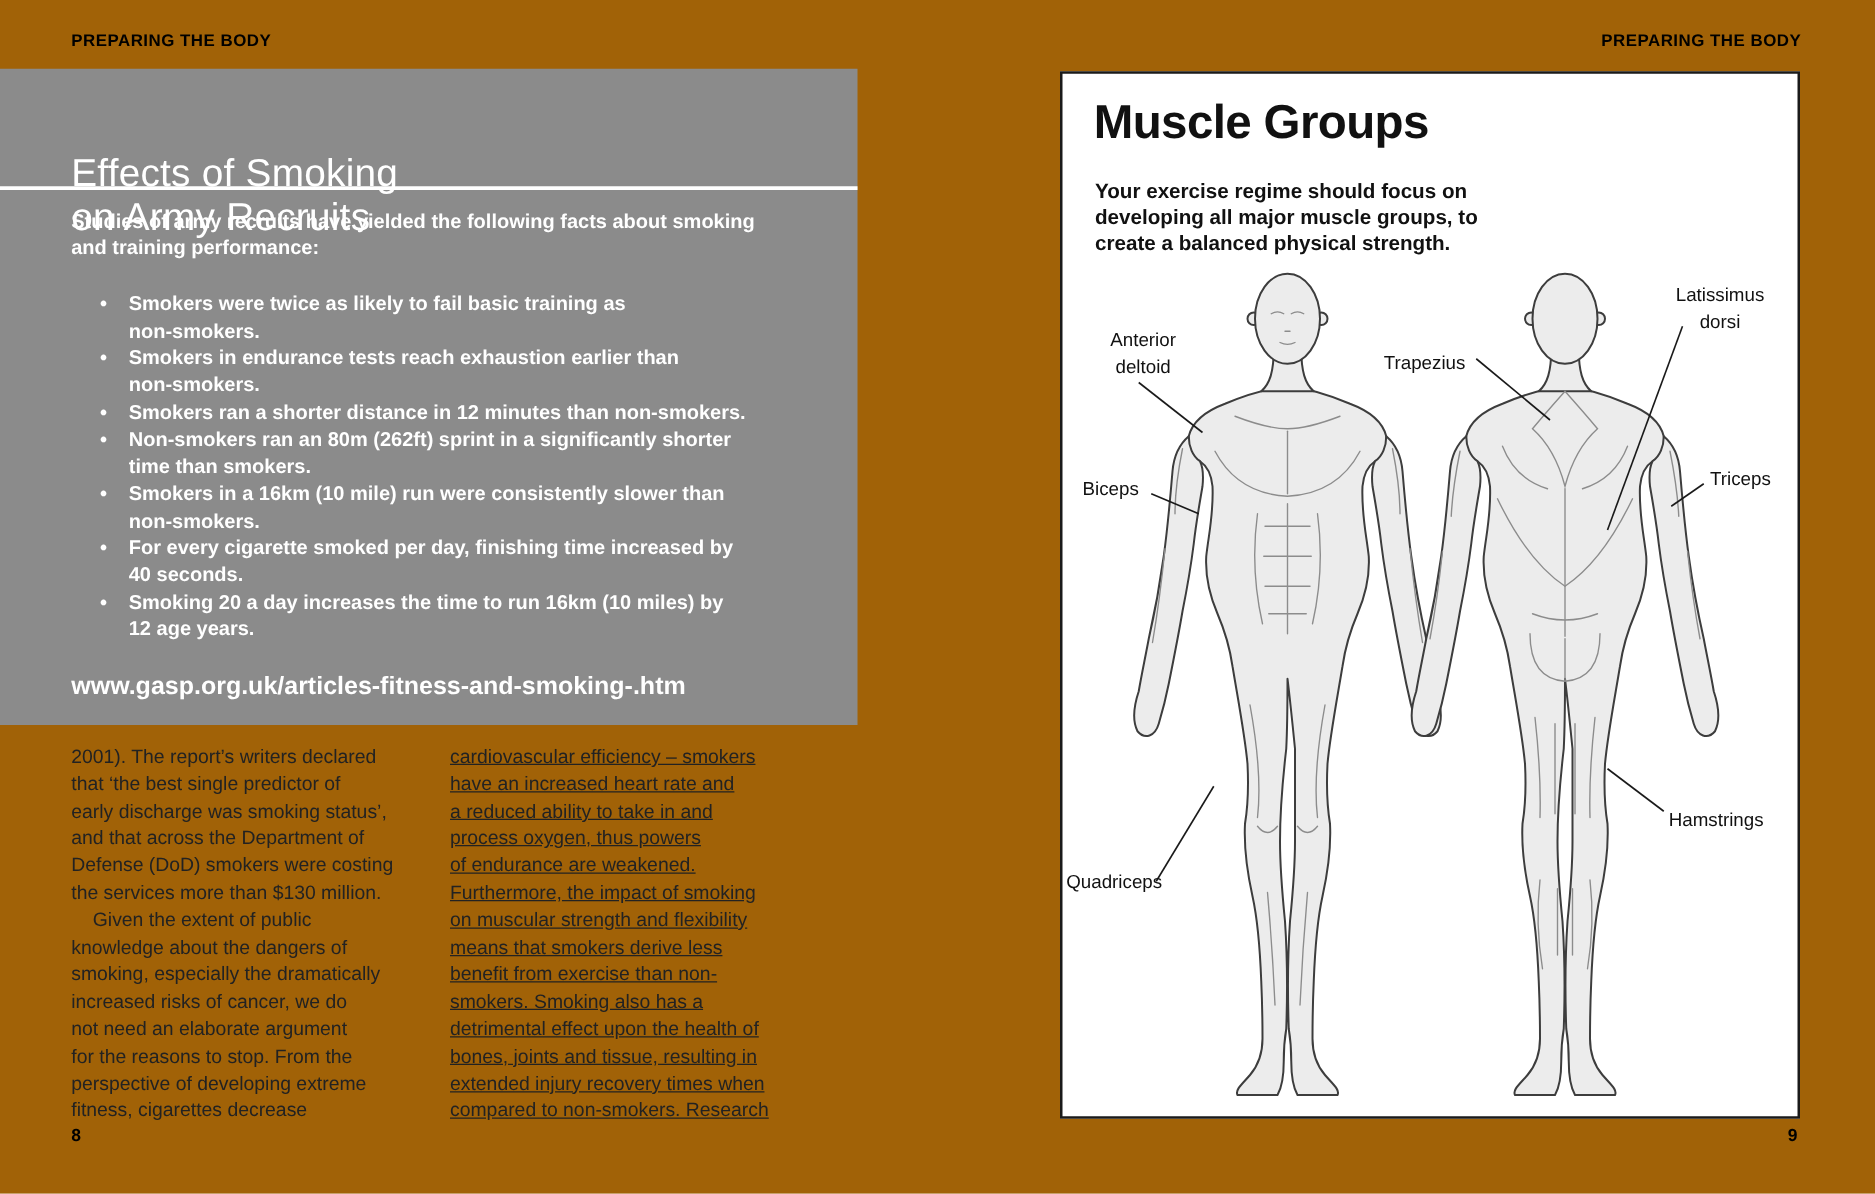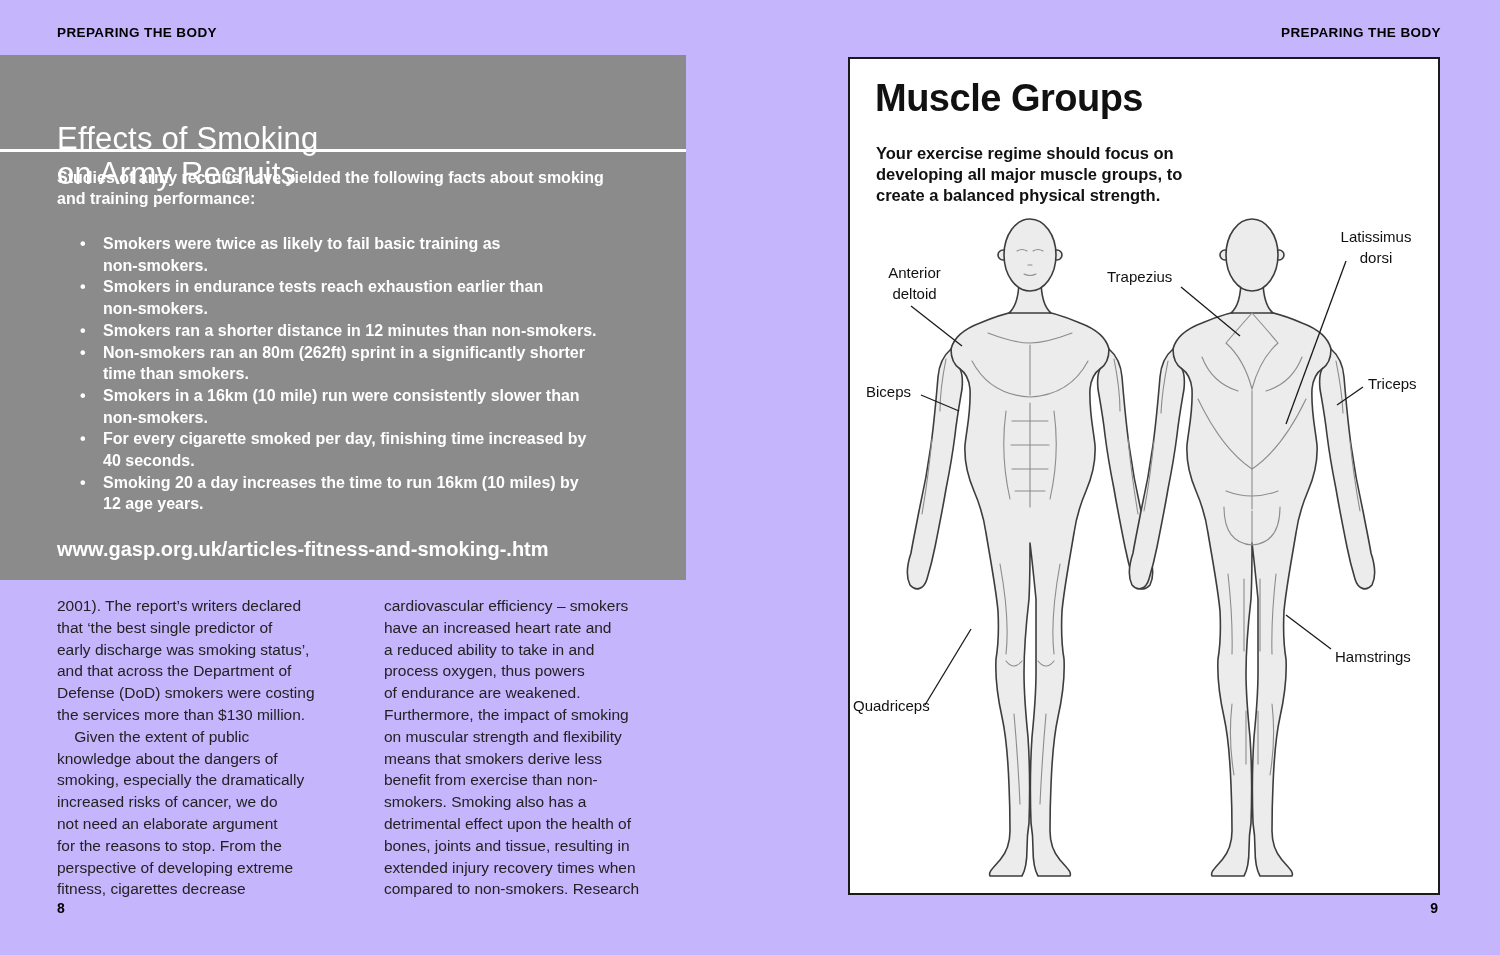--- a/index.html
+++ b/index.html
@@ -1,16 +1,16 @@
 <!DOCTYPE html>
 <html><head>
 <meta charset="utf-8">
 <style>
   html,body{margin:0;padding:0;background:#ffffff;}
-  .page{position:relative;width:1500px;height:955px;background:#c4b5fd;overflow:hidden;
+  .page{position:relative;width:1500px;height:955px;background:#a16207;overflow:hidden;
         font-family:"Liberation Sans",sans-serif;color:#1a1a1a;}
 
   
   .running-head{position:absolute;top:25px;font-size:13.5px;font-weight:bold;letter-spacing:.4px;color:#000;}
   .rh-left{left:57px;}
   .rh-right{right:59px;}
   .folio{position:absolute;top:900px;font-size:14px;font-weight:bold;color:#000;}
   .folio-left{left:57px;}
   .folio-right{right:62px;}
 
@@ -24,35 +24,35 @@
   .box-bullets{position:absolute;left:80px;top:178px;margin:0;padding:0;list-style:none;
                font-size:16px;line-height:21.7px;font-weight:bold;color:#fff;}
   .box-bullets li{position:relative;padding-left:23px;white-space:pre;}
   .box-bullets li::before{content:"\2022";position:absolute;left:0;top:0;}
   .box-url{position:absolute;left:57px;top:483px;font-size:20px;font-weight:bold;color:#fff;}
 
   
   .bodycol{position:absolute;top:595px;width:312px;font-size:15.5px;line-height:21.8px;
            color:#222;white-space:pre;}
   .col-1{left:57px;}
-  .col-2{left:384px;}
+  .col-2{left:360px;text-decoration:underline;}
 
   
   .frame{position:absolute;left:848px;top:57px;width:592px;height:838px;box-sizing:border-box;
          border:2.5px solid #1a1a1a;background:#fff;}
   .panel-title{position:absolute;left:25px;top:18px;font-size:38px;font-weight:bold;color:#111;
                letter-spacing:-.5px;}
   .panel-intro{position:absolute;left:26px;top:84px;font-size:16.5px;line-height:21px;font-weight:bold;
                color:#111;white-space:pre;}
   .anatomy{position:absolute;left:0;top:0;}
   .muscle-label{position:absolute;font-size:15px;line-height:21px;color:#111;white-space:pre;}
   .lbl-center{text-align:center;}
   .lbl-anterior-deltoid{left:22px;top:203px;width:85px;}
   .lbl-biceps{left:16px;top:322px;text-align:right;}
-  .lbl-trapezius{left:257px;top:207px;}
+  .lbl-trapezius{left:257px;top:221px;}
   .lbl-latissimus{left:480px;top:167px;width:92px;}
   .lbl-triceps{left:518px;top:314px;}
   .lbl-hamstrings{left:485px;top:587px;}
   .lbl-quadriceps{left:3px;top:636px;}
 </style>
 </head>
 <body>
 
 <div class="page">
 

